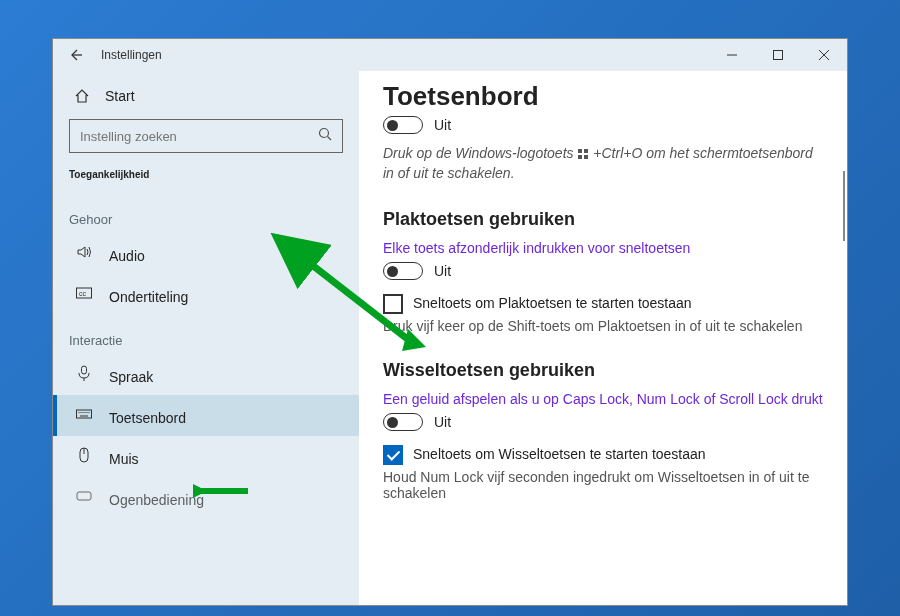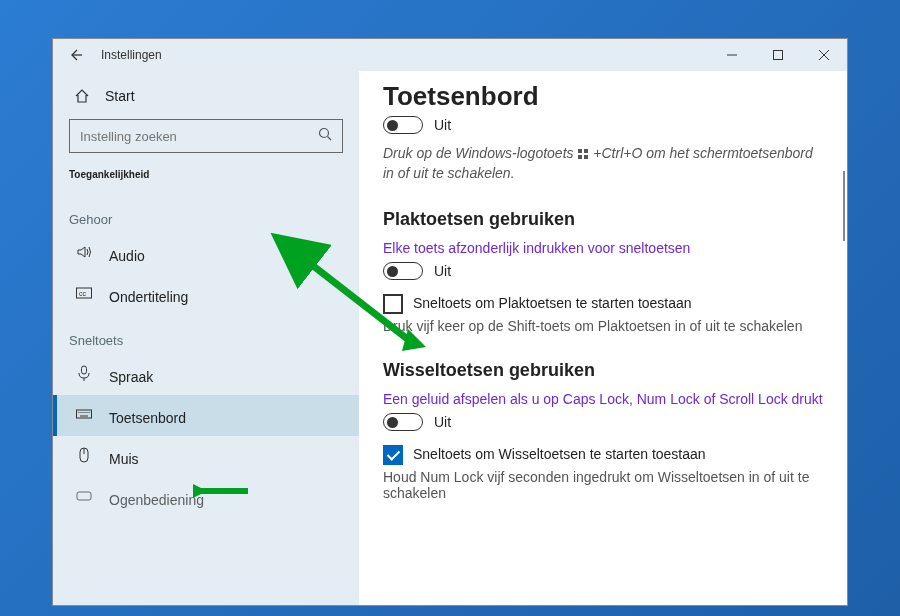--- a/index.html
+++ b/index.html
@@ -229,21 +229,21 @@
       <div class="sidebar-item">
         <span class="icon-slot">
           <svg width="18" height="18" viewBox="0 0 18 18">
               <rect x="1.5" y="4" width="15" height="10" stroke="#333" stroke-width="1" fill="none"></rect>
               <text x="4" y="12" font-size="7" fill="#333">cc</text>
             </svg>
         </span>
         <span>Ondertiteling</span>
       </div>
 
-      <div class="group-label">Sneltoets</div>
+      <div class="group-label">Interactie</div>
 
       <div class="sidebar-item">
         <span class="icon-slot">
           <svg width="18" height="18" viewBox="0 0 18 18">
               <rect x="6.5" y="2" width="5" height="8" rx="2.5" stroke="#333" stroke-width="1" fill="none"></rect>
               <path d="M4 9 Q4 14 9 14 Q14 14 14 9 M9 14 V17" stroke="#333" stroke-width="1" fill="none"></path>
             </svg>
         </span>
         <span>Spraak</span>
       </div>

